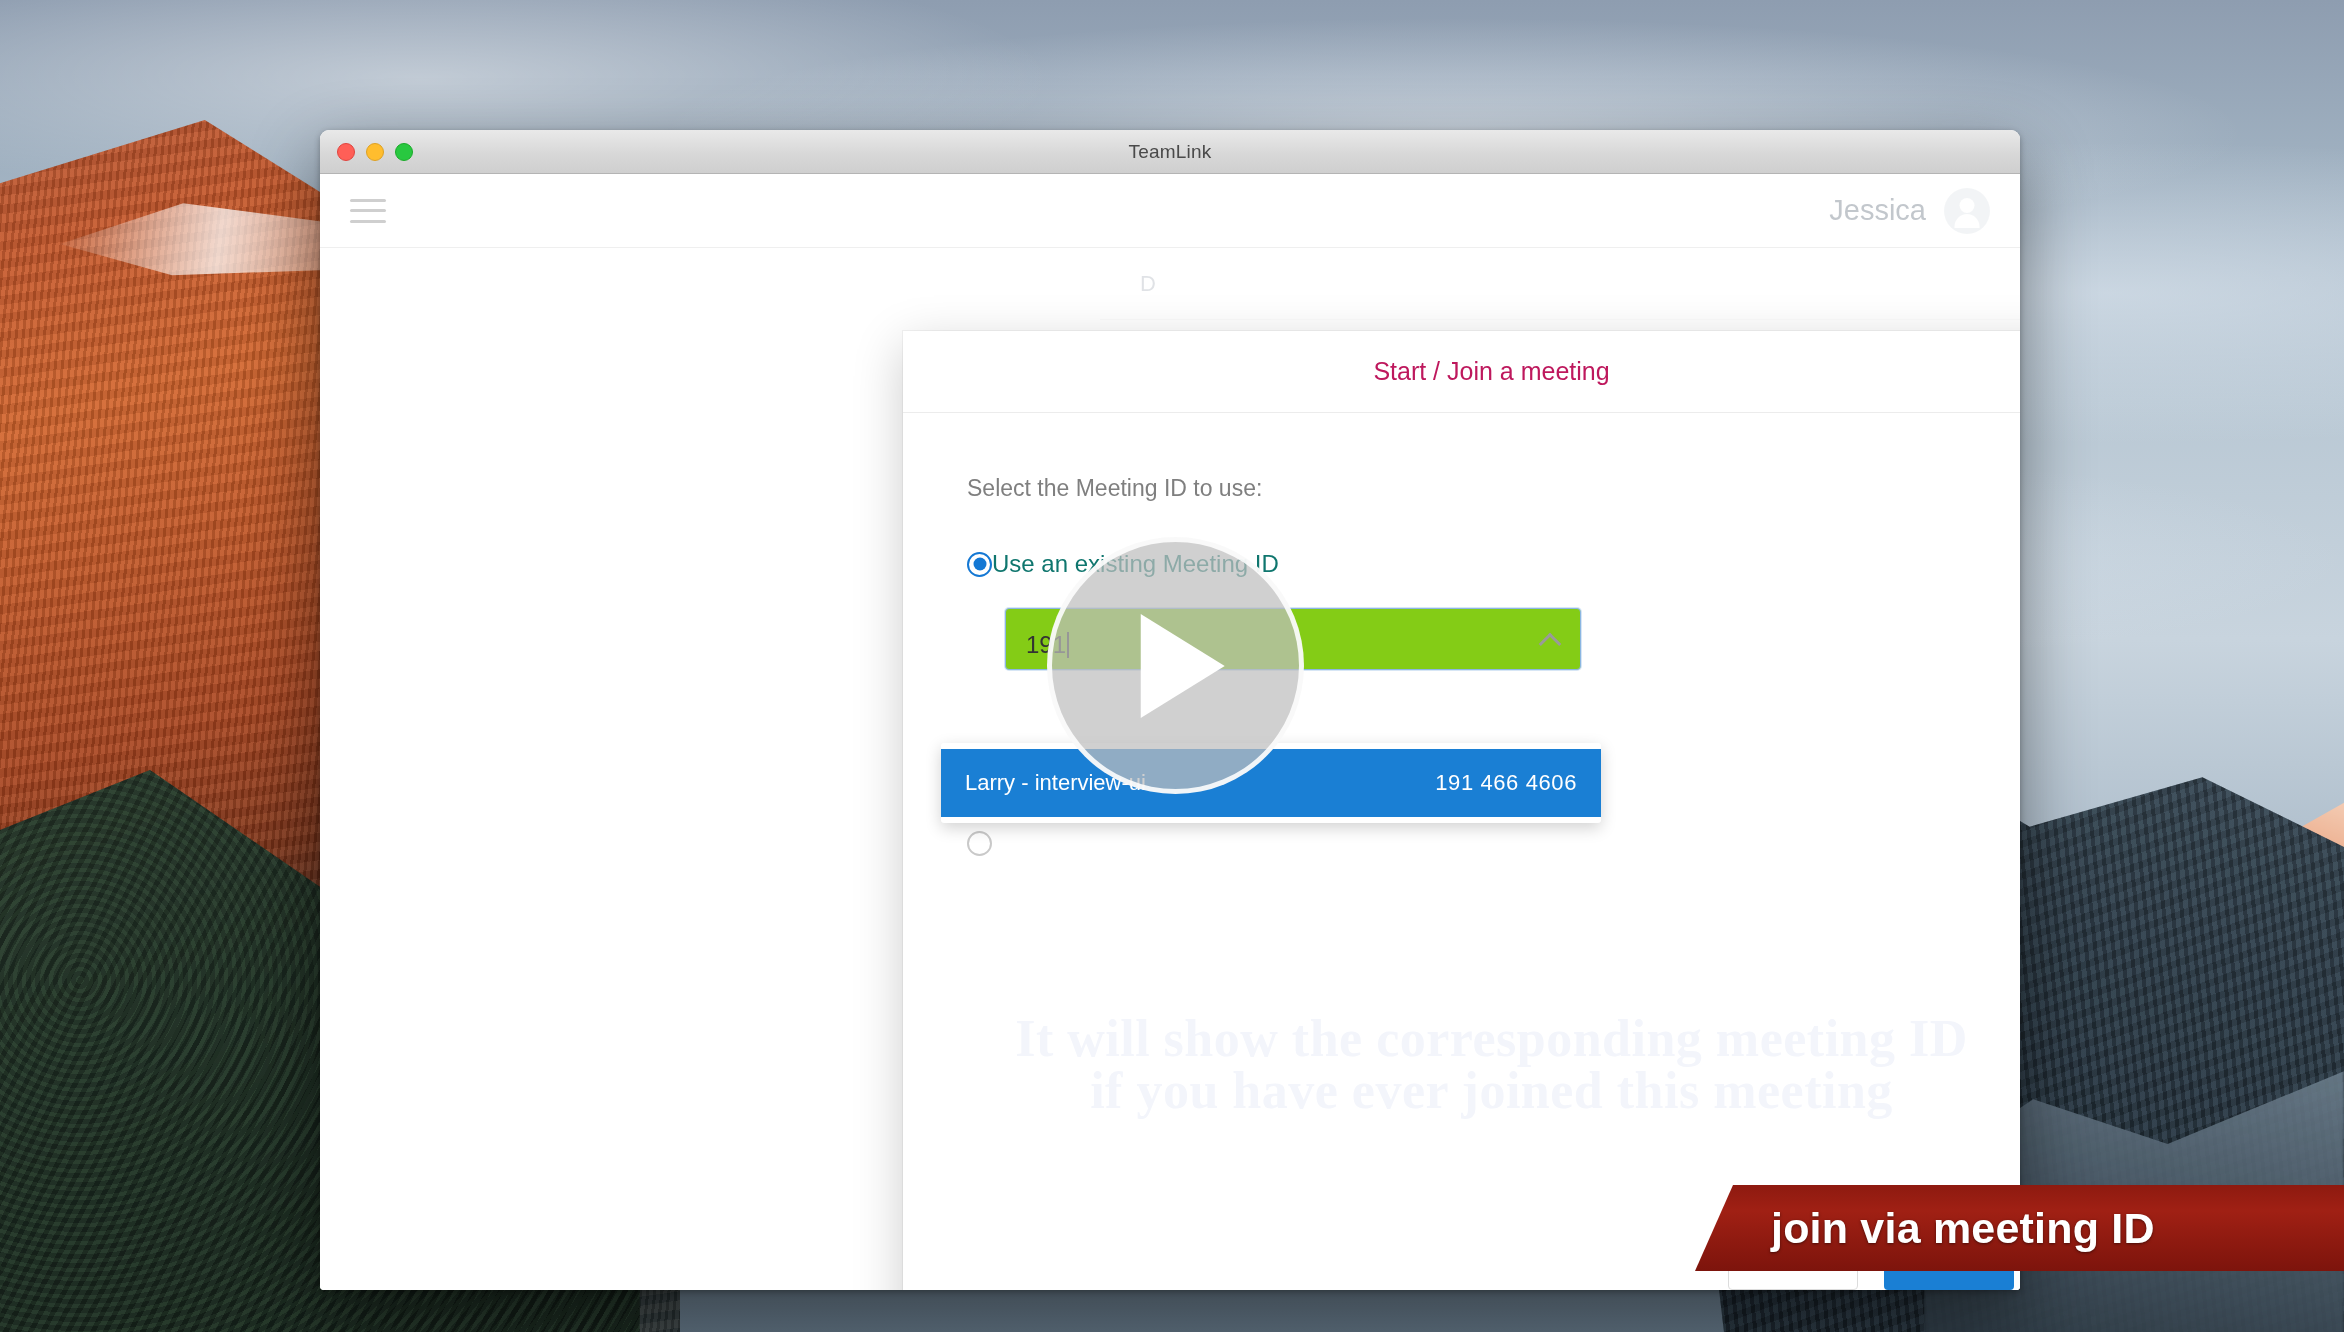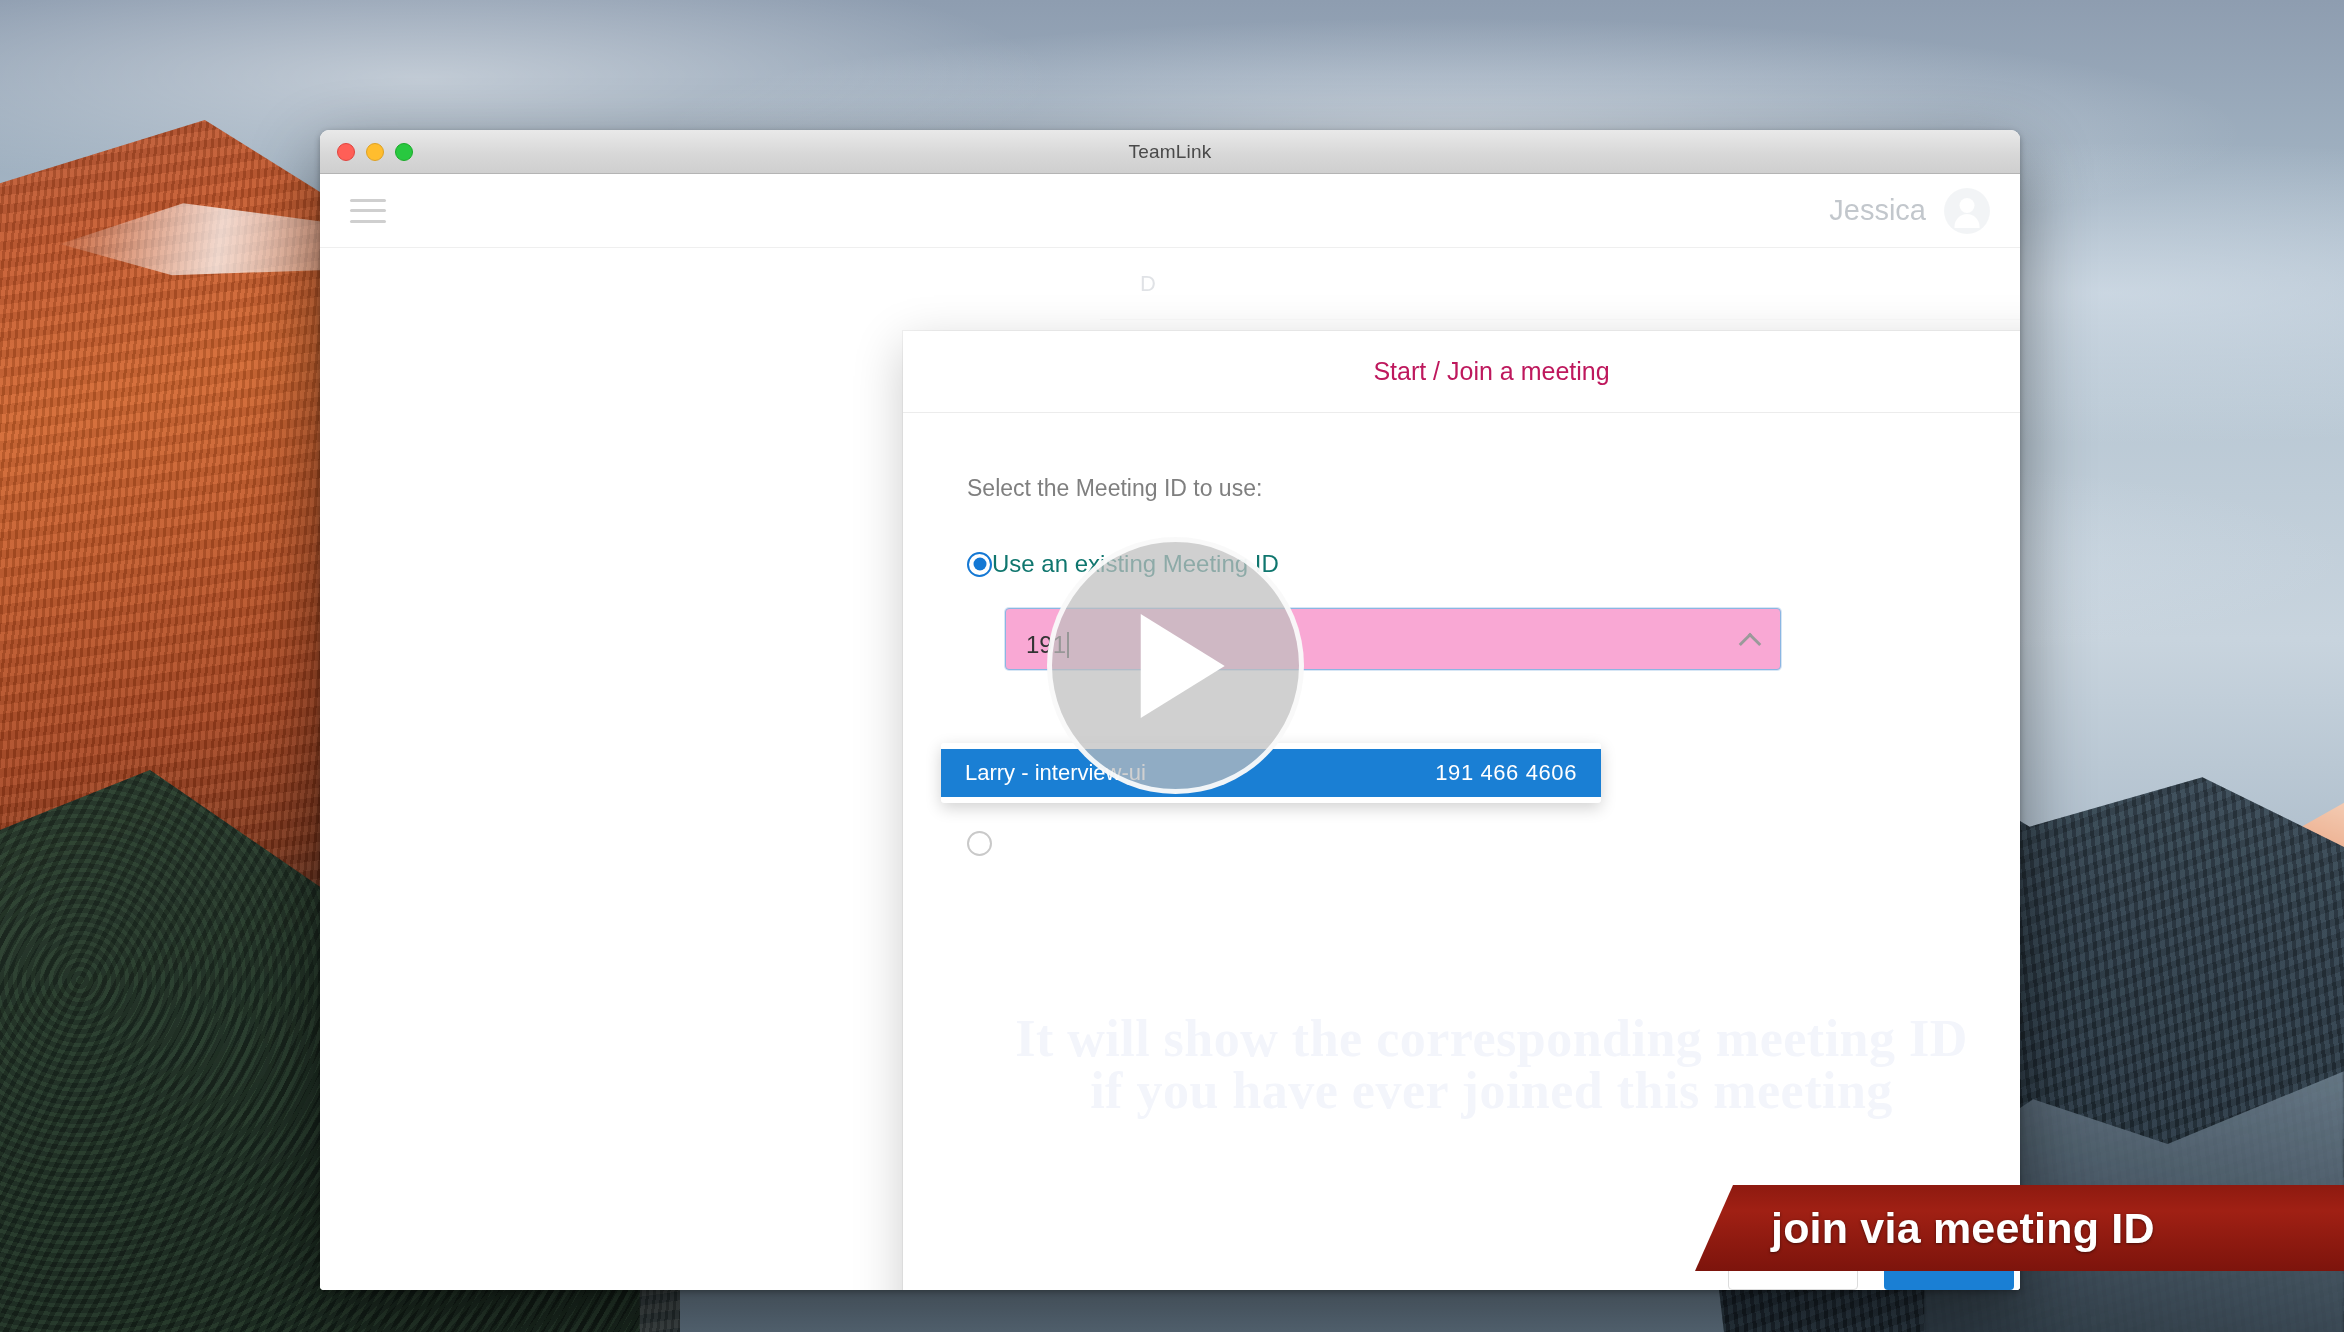--- a/index.html
+++ b/index.html
@@ -222,24 +222,24 @@
     content: ""; position: absolute; left: 50%; top: 50%;
     transform: translate(-50%,-50%);
     width: 13px; height: 13px; border-radius: 50%; background: #1478d4;
   }
   .radio-label { font-size: 24px; color: #0f766e; }
 
   
   #combo-wrap { position: relative; margin-top: 30px; margin-left: 38px; }
   #combo-input {
     position: relative;
-    height: 62px; width: 776px;
+    height: 62px; width: 576px;
     border: 1px solid #8bb6e2;
     border-radius: 4px;
-    background: #f9a8d4;
+    background: #84cc16;
     box-shadow: 0 0 0 1px rgba(139,182,226,.35);
     display: flex; align-items: center;
     padding: 12px 54px 0 20px;
   }
   #combo-value { font-size: 24px; color: #333; }
   #combo-caret {
     display: inline-block; width: 2px; height: 26px;
     background: #333; margin-left: 1px;
   }
   #chevron-up {
@@ -258,21 +258,21 @@
     position: absolute;
     left: 38px; top: 330px;
     width: 660px;
     background: #fff;
     border-radius: 3px;
     box-shadow: 0 5px 16px rgba(0,0,0,.18);
     padding: 6px 0;
     z-index: 5;
   }
   .dd-option {
-    height: 48px; display: flex; align-items: center; justify-content: space-between;
+    height: 68px; display: flex; align-items: center; justify-content: space-between;
     padding: 0 24px; background: #1a7fd4; color: #fff; cursor: pointer; gap: 44px;
   }
   .dd-name { font-size: 22px; }
   .dd-id   { font-size: 22px; letter-spacing: .6px; }
 
   
   #radio-row-2 { position: absolute; left: 64px; top: 370px; }
 
   
   #watermark {

